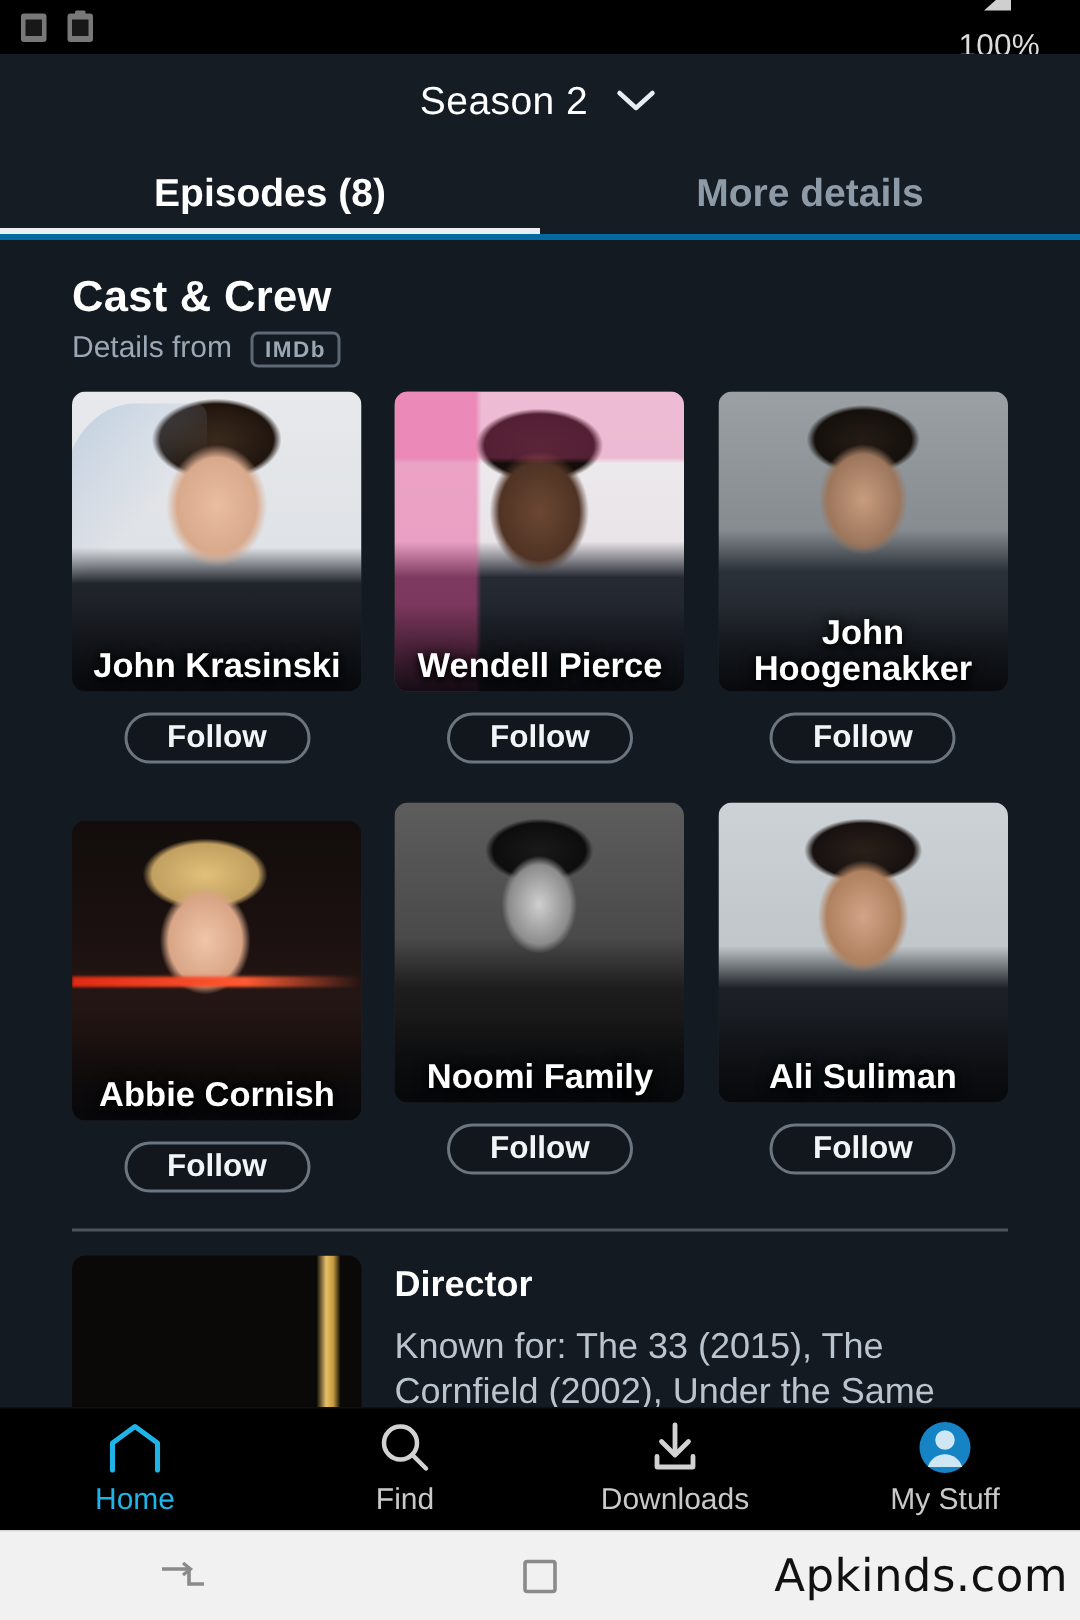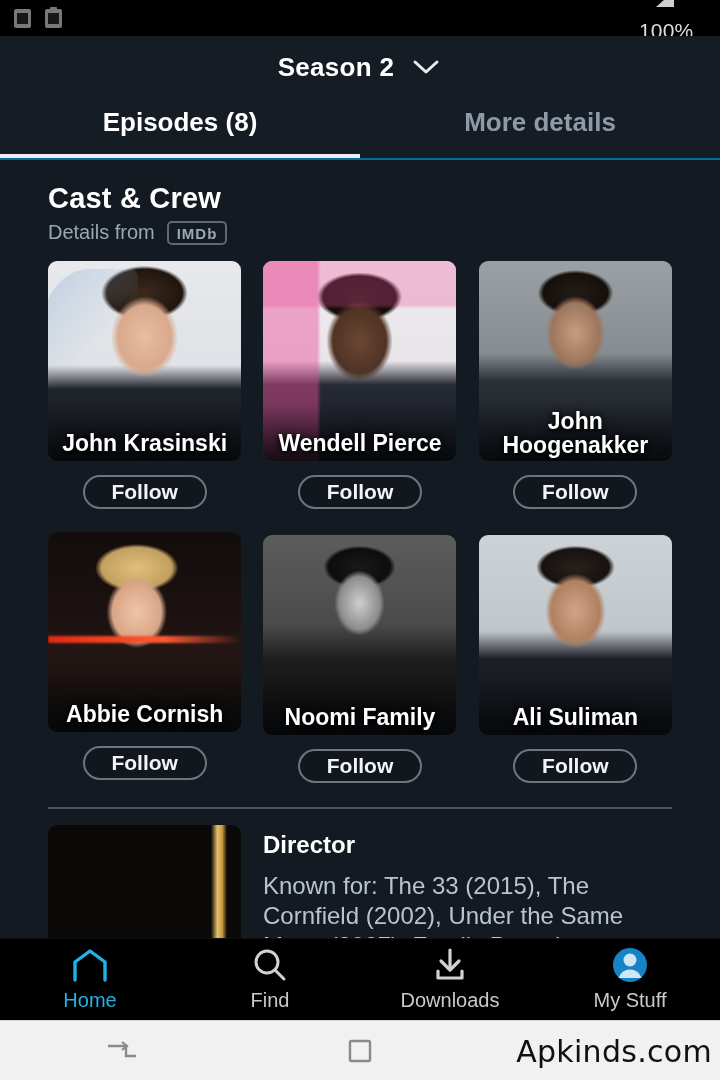--- a/index.html
+++ b/index.html
@@ -66,32 +66,32 @@
     background: #161c24;
     display: flex;
     align-items: center;
     justify-content: center;
     gap: 16px;
     flex: 0 0 62px;
   }
   .season-title {
     color: #ffffff;
     font-size: 26px;
-    font-weight: bold;
+    font-weight: normal;
     letter-spacing: .3px;
   }
 
   .tabs {
     height: 60px;
     background: #161c24;
     display: flex;
-    align-items: center;
+    align-items: flex-end;
     position: relative;
     flex: 0 0 62px;
-    border-bottom: 2px solid #0369a1;
+    border-bottom: 4px solid #0369a1;
   }
   .tab {
     flex: 1;
     text-align: center;
     padding-bottom: 12px;
     font-size: 26px;
     font-weight: bold;
   }
   .tab.active { color: #ffffff; }
   .tab.inactive { color: #8d9aa8; }
@@ -406,21 +406,21 @@
 
       <div class="cast-cell">
         <div class="cast-photo">
           <div class="ph p-hoogenakker"></div>
           <div class="name-scrim"></div>
           <div class="cast-name two-line">John Hoogenakker</div>
         </div>
         <div class="follow-btn">Follow</div>
       </div>
 
-      <div class="cast-cell" style="margin-top:23px">
+      <div class="cast-cell" style="margin-top:38px">
         <div class="cast-photo">
           <div class="ph p-cornish"></div>
           <div class="name-scrim"></div>
           <div class="cast-name">Abbie Cornish</div>
         </div>
         <div class="follow-btn">Follow</div>
       </div>
 
       <div class="cast-cell" style="margin-top:26px">
         <div class="cast-photo">

